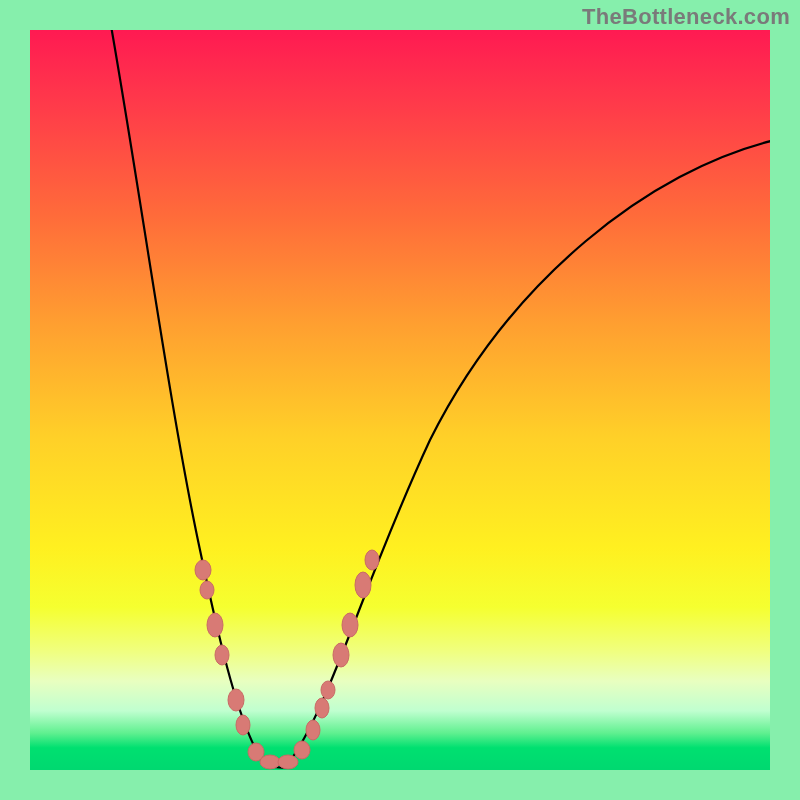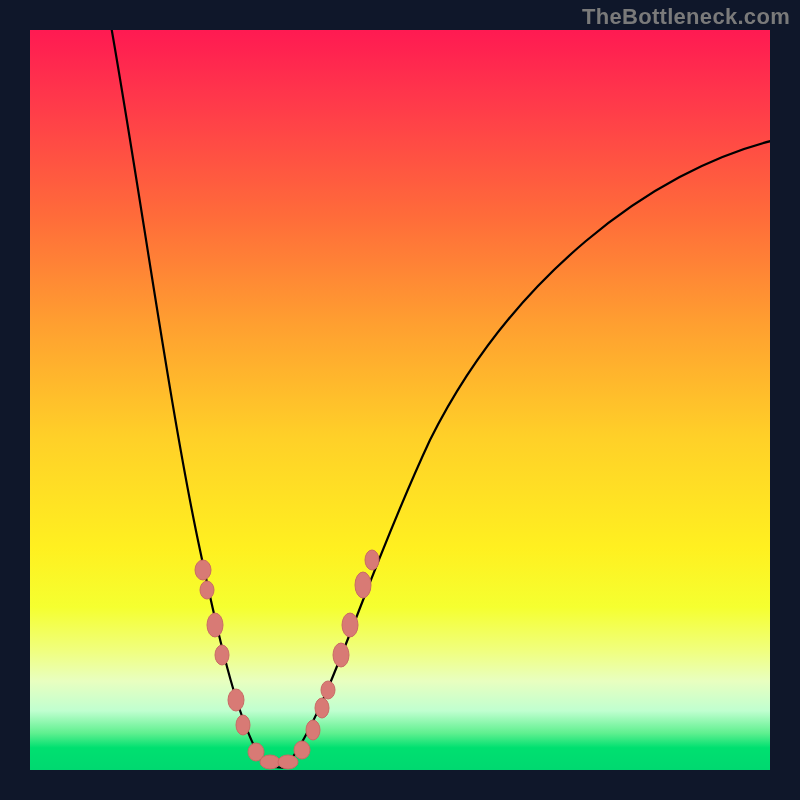--- a/index.html
+++ b/index.html
@@ -7,21 +7,21 @@
     padding: 0;
     width: 800px;
     height: 800px;
     background: #000;
     overflow: hidden;
   }
   .container {
     position: relative;
     width: 800px;
     height: 800px;
-    background: #0f172a;
+    background: #86efac;
   }
   .plot-area {
     position: absolute;
     left: 30px;
     top: 30px;
     width: 740px;
     height: 740px;
     background: linear-gradient(to bottom,
       #ff1a52 0%,
       #ff3a4a 10%,

